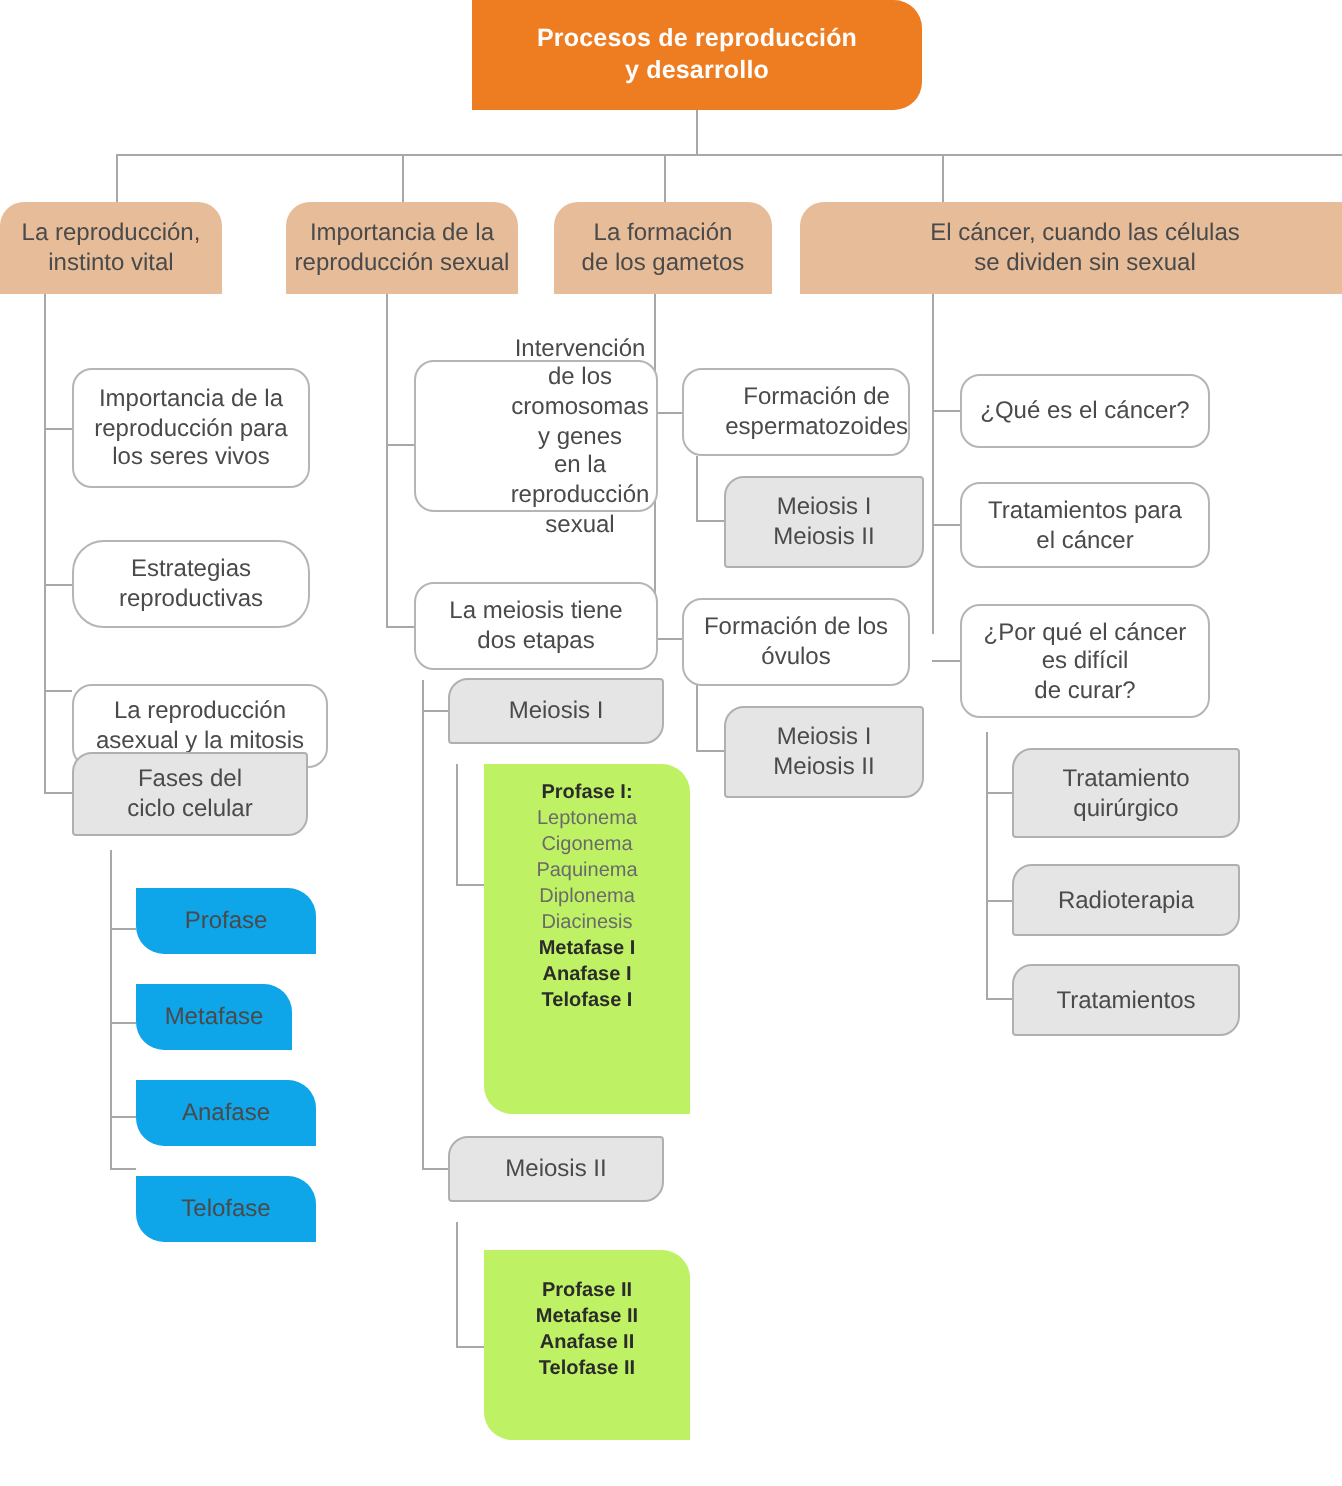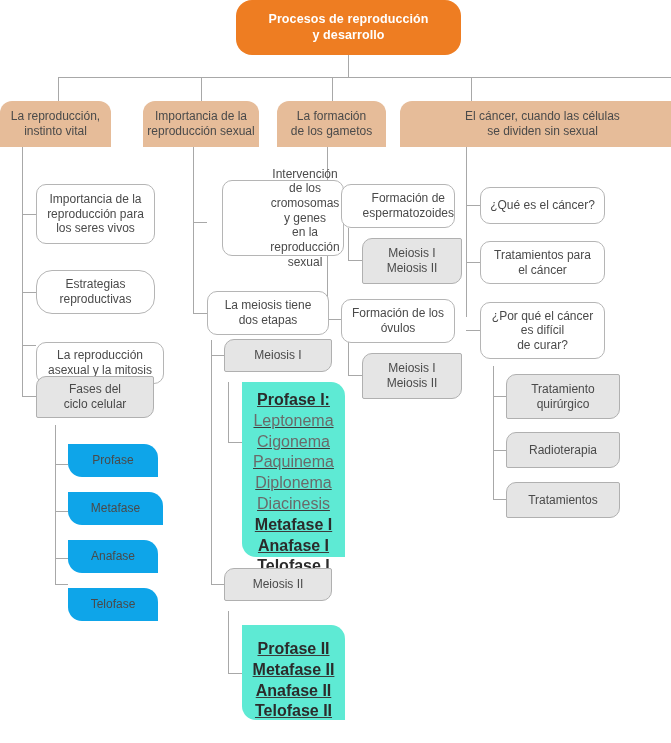--- a/index.html
+++ b/index.html
@@ -65,27 +65,26 @@
 
   
   .node.peach{
     background:#0ea5e9;
     font-size:12px;
     border-radius:0 14px 0 14px;
   }
 
   
   .node.peachlist{
-    background:#5eead4;
-    font-size:16px;
+    background:#bef264;
+    font-size:10px;
     border-radius:0 14px 0 14px;
     display:block;
     padding-top:8px;
     color:#3b3b3b;
-    text-decoration:underline;
   }
   .node.peachlist .li{display:block;text-align:center;line-height:1.30;}
   .node.peachlist .li.b{font-weight:bold;color:#2b2b2b;}
   .node.peachlist .li.r{color:#6a6a6a;}
 
   .node .txt{display:block;white-space:pre-line;}
 </style>
 </head>
 <body>
 
@@ -138,21 +137,21 @@
   <div class="ln v" style="left:466px;top:147px;height:170px;"></div>
   <div class="ln h" style="left:466px;top:205px;width:14px;"></div>
   <div class="ln h" style="left:466px;top:262px;width:14px;"></div>
   <div class="ln h" style="left:466px;top:330px;width:14px;"></div>
 
   <div class="ln v" style="left:493px;top:366px;height:133px;"></div>
   <div class="ln h" style="left:493px;top:396px;width:13px;"></div>
   <div class="ln h" style="left:493px;top:450px;width:13px;"></div>
   <div class="ln h" style="left:493px;top:499px;width:13px;"></div>
 
-  <div class="node root" style="left:236px;top:0px;width:225px;height:55px;border-radius:16px;">
+  <div class="node root" style="left:236px;top:0px;width:225px;height:55px;">
     <span class="txt">Procesos de reproducción
 y desarrollo</span>
   </div>
 
   <div class="node tan" style="left:0px;top:101px;width:111px;height:46px;">
     <span class="txt">La reproducción,
 instinto vital</span>
   </div>
   <div class="node tan" style="left:143px;top:101px;width:116px;height:46px;">
     <span class="txt">Importancia de la
@@ -181,31 +180,31 @@
 asexual y la mitosis</span>
   </div>
   <div class="node gray" style="left:36px;top:376px;width:118px;height:42px;">
     <span class="txt">Fases del
 ciclo celular</span>
   </div>
 
   <div class="node peach" style="left:68px;top:444px;width:90px;height:33px;">
     <span class="txt">Profase</span>
   </div>
-  <div class="node peach" style="left:68px;top:492px;width:95px;height:33px;">
+  <div class="node peach" style="left:68px;top:492px;width:78px;height:33px;">
     <span class="txt">Metafase</span>
   </div>
   <div class="node peach" style="left:68px;top:540px;width:90px;height:33px;">
     <span class="txt">Anafase</span>
   </div>
   <div class="node peach" style="left:68px;top:588px;width:90px;height:33px;">
     <span class="txt">Telofase</span>
   </div>
 
-  <div class="node white" style="left:222px;top:180px;width:122px;height:76px;padding-left:44px;">
+  <div class="node white" style="left:207px;top:180px;width:122px;height:76px;padding-left:44px;">
     <span class="txt">Intervención de los
 cromosomas y genes
 en la reproducción
 sexual</span>
   </div>
   <div class="node white" style="left:207px;top:291px;width:122px;height:44px;">
     <span class="txt">La meiosis tiene
 dos etapas</span>
   </div>
 

